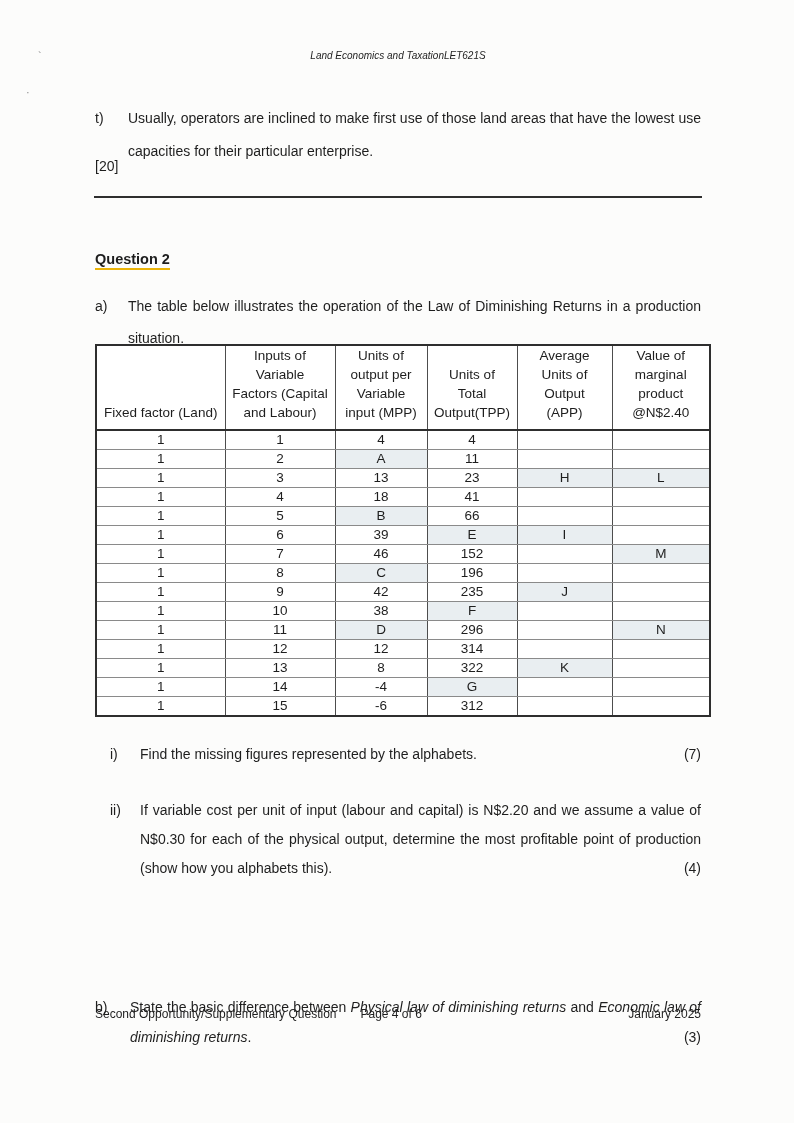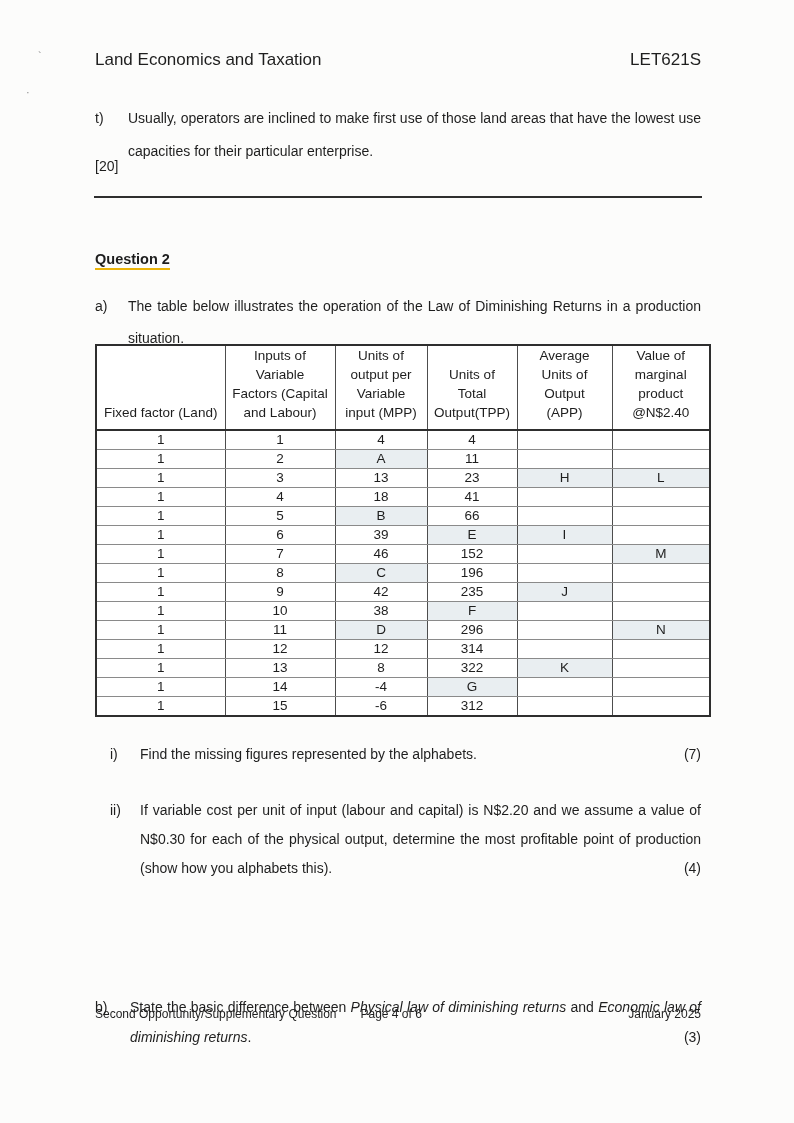--- a/index.html
+++ b/index.html
@@ -10,22 +10,23 @@
     color: #1e1e1e;
     font-family: "Liberation Sans", sans-serif;
     font-size: 14px;
     overflow: hidden;
   }
   .abs { position: absolute; }
 
   
   .doc-header {
     top: 50px; left: 95px; width: 606px;
-    display: flex; justify-content: space-between;
-    font-size: 17px;
+    display: flex; justify-content: center;
+    font-size: 10px;
+    font-style: italic;
   }
 
   
   .item { display: flex; align-items: flex-start; }
   .item .lbl { flex: none; }
   .item .bod { flex: 1; }
 
   .item-t { top: 102px; left: 95px; width: 606px; line-height: 33px; }
   .item-t .lbl { width: 33px; }
 

